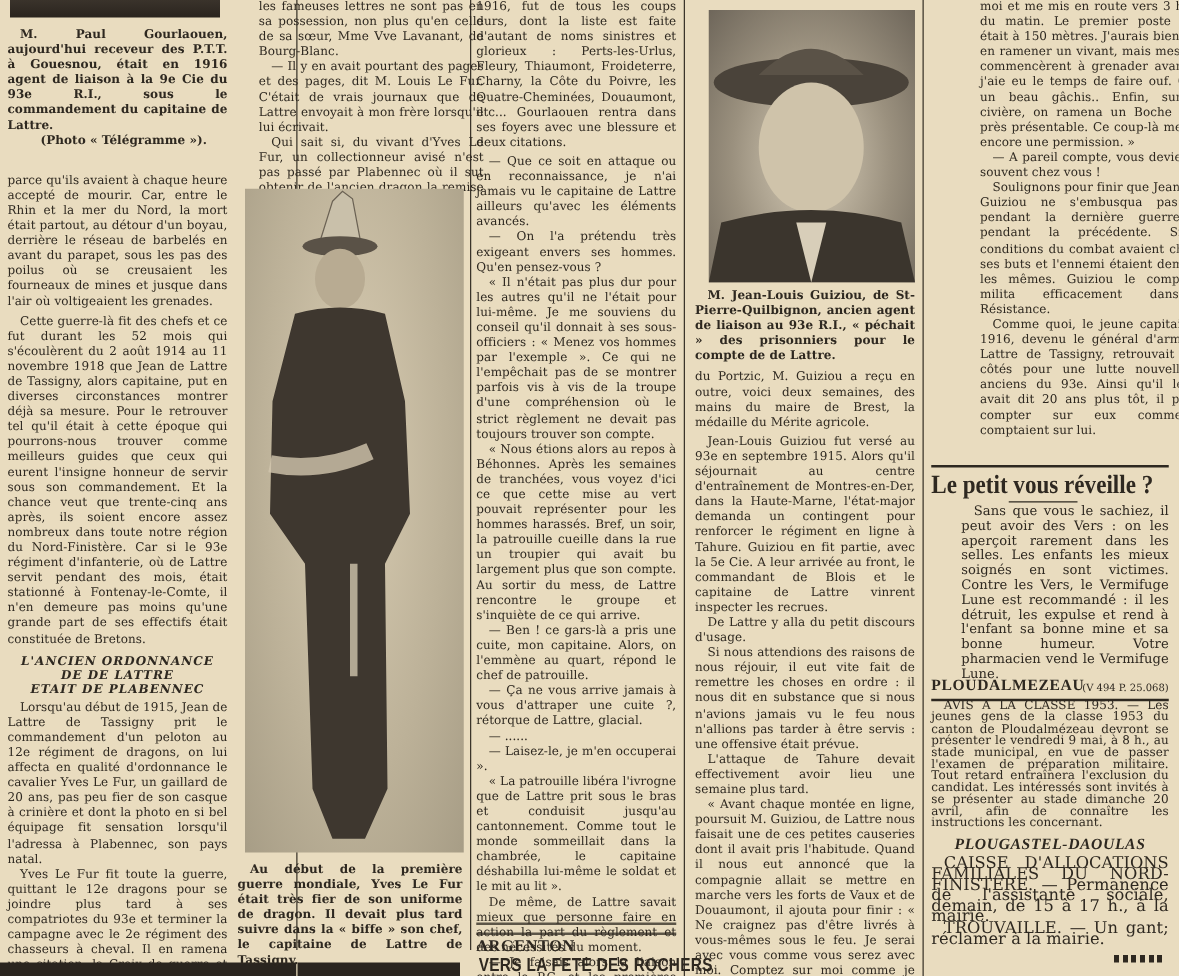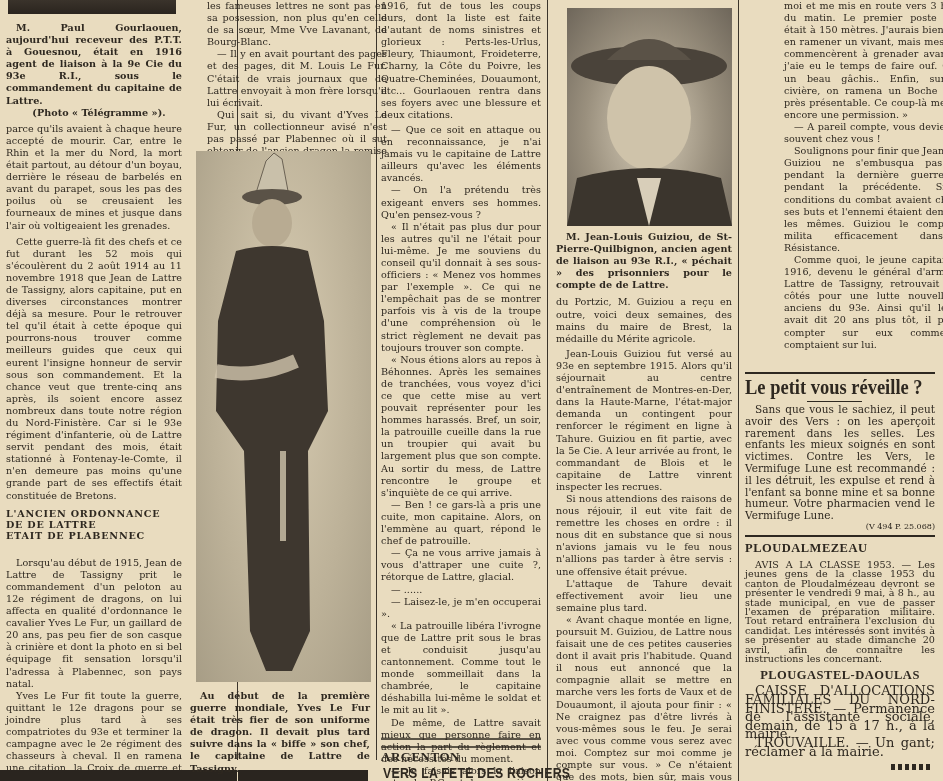--- a/index.html
+++ b/index.html
@@ -5,23 +5,23 @@
   html,body{margin:0;padding:0;}
   body{width:943px;height:781px;overflow:hidden;background:#e9dcbf;position:relative;
        font-family:"DejaVu Serif","Liberation Serif",serif;color:#2e2820;}
   .col{position:absolute;top:0;font-size:9.6px;line-height:12.1px;text-align:justify;letter-spacing:0.05px;}
   .col p{margin:0;text-indent:10px;}
   .col p.noind{text-indent:0;}
   .vrule{position:absolute;top:0;width:1px;background:#3b342a;}
   .photo{position:absolute;overflow:hidden;}
   .caption{font-weight:bold;}
   .caption .credit{display:block;text-align:center;font-weight:bold;}
-  .subhead{font-weight:bold;margin:6px 0 16px;line-height:11px;letter-spacing:0.8px;}
+  .subhead{font-style:italic;font-weight:bold;text-align:center;margin:6px 0 4px;line-height:11px;letter-spacing:0.8px;}
   .town{font-family:"Liberation Serif",serif;font-weight:bold;text-align:left;font-size:13px;letter-spacing:0.5px;}
-  .town.center{text-align:center;}
+  .town.center{text-align:center;font-style:italic;}
   .headline{font-family:"Liberation Sans",sans-serif;font-weight:bold;font-size:15px;letter-spacing:0.3px;transform:scaleX(0.82);transform-origin:left;white-space:nowrap;}
   .adtitle{font-family:"Liberation Serif",serif;font-weight:bold;font-size:21px;line-height:26px;transform:scaleX(0.88);transform-origin:left;white-space:nowrap;}
   .hrule{height:2px;background:#2e2820;}
   .dblrule{height:6px;border-top:2px solid #2e2820;border-bottom:2px solid #2e2820;opacity:0.75;}
   .ref{text-align:right;font-size:8px;}
   .bottombar{position:absolute;background:#2a251f;}
 </style>
 </head>
 <body>
 
@@ -29,21 +29,21 @@
 <div class="vrule" style="left:376px;height:760px;"></div>
 <div class="vrule" style="left:547px;height:781px;"></div>
 <div class="vrule" style="left:738px;height:781px;"></div>
 
 <div class="photo" style="left:8px;top:0;width:168px;height:14px;background:linear-gradient(#3a332b,#2a241e);"></div>
 <div class="col" style="left:6px;top:22px;width:176px;">
   <p class="caption noind" style="text-indent:10px;">
     <span>M. Paul Gourlaouen, aujourd'hui receveur des P.T.T. à Gouesnou, était en 1916 agent de liaison à la 9e Cie du 93e R.I., sous le commandement du capitaine de Lattre.</span>
     <span class="credit">(Photo « Télégramme »).</span>
   </p>
-  <p class="noind" style="margin-top:4px;">parce qu'ils avaient à chaque heure accepté de mourir. Car, entre le Rhin et la mer du Nord, la mort était partout, au détour d'un boyau, derrière le réseau de barbelés en avant du parapet, sous les pas des poilus où se creusaient les fourneaux de mines et jusque dans l'air où voltigeaient les grenades.</p>
+  <p class="noind" style="margin-top:20px;">parce qu'ils avaient à chaque heure accepté de mourir. Car, entre le Rhin et la mer du Nord, la mort était partout, au détour d'un boyau, derrière le réseau de barbelés en avant du parapet, sous les pas des poilus où se creusaient les fourneaux de mines et jusque dans l'air où voltigeaient les grenades.</p>
   <p style="margin-top:4px;">Cette guerre-là fit des chefs et ce fut durant les 52 mois qui s'écoulèrent du 2 août 1914 au 11 novembre 1918 que Jean de Lattre de Tassigny, alors capitaine, put en diverses circonstances montrer déjà sa mesure. Pour le retrouver tel qu'il était à cette époque qui pourrons-nous trouver comme meilleurs guides que ceux qui eurent l'insigne honneur de servir sous son commandement. Et la chance veut que trente-cinq ans après, ils soient encore assez nombreux dans toute notre région du Nord-Finistère. Car si le 93e régiment d'infanterie, où de Lattre servit pendant des mois, était stationné à Fontenay-le-Comte, il n'en demeure pas moins qu'une grande part de ses effectifs était constituée de Bretons.</p>
   <div class="subhead">
     <div>L'ANCIEN ORDONNANCE</div>
     <div>DE DE LATTRE</div>
     <div>ETAIT DE PLABENNEC</div>
   </div>
   <p>Lorsqu'au début de 1915, Jean de Lattre de Tassigny prit le commandement d'un peloton au 12e régiment de dragons, on lui affecta en qualité d'ordonnance le cavalier Yves Le Fur, un gaillard de 20 ans, pas peu fier de son casque à crinière et dont la photo en si bel équipage fit sensation lorsqu'il l'adressa à Plabennec, son pays natal.</p>
   <p>Yves Le Fur fit toute la guerre, quittant le 12e dragons pour se joindre plus tard à ses compatriotes du 93e et terminer la campagne avec le 2e régiment des chasseurs à cheval. Il en ramena une citation, la Croix de guerre et une foule de souvenirs que nous eussions eu grande joie à entendre de sa bouche si le pauvre Le Fur n'était mort voici deux ans, très probablement des suites lointaines d'une chute de cheval faite aux armées.</p>
 
 </div>
@@ -94,38 +94,39 @@
     <path d="M40 52 Q82 10 124 52 Z" fill="#5a5247"></path>
     <ellipse cx="82" cy="110" rx="42" ry="52" fill="#cfc3aa"></ellipse>
     <path d="M0 218 L10 170 Q82 150 154 170 L165 218 Z" fill="#3b352d"></path>
     <path d="M70 170 L82 218 L94 170 Z" fill="#d8ceb9"></path>
   </svg>
 </div>
 <div class="col" style="left:556px;top:231px;width:176px;">
   <p class="caption">M. Jean-Louis Guiziou, de St-Pierre-Quilbignon, ancien agent de liaison au 93e R.I., « péchait » des prisonniers pour le compte de de Lattre.</p>
   <p class="noind" style="margin-top:5px;">du Portzic, M. Guiziou a reçu en outre, voici deux semaines, des mains du maire de Brest, la médaille du Mérite agricole.</p>
   <p style="margin-top:3px;">Jean-Louis Guiziou fut versé au 93e en septembre 1915. Alors qu'il séjournait au centre d'entraînement de Montres-en-Der, dans la Haute-Marne, l'état-major demanda un contingent pour renforcer le régiment en ligne à Tahure. Guiziou en fit partie, avec la 5e Cie. A leur arrivée au front, le commandant de Blois et le capitaine de Lattre vinrent inspecter les recrues.</p>
+  <p>De Lattre y alla du petit discours d'usage.</p>
   <p>Si nous attendions des raisons de nous réjouir, il eut vite fait de remettre les choses en ordre : il nous dit en substance que si nous n'avions jamais vu le feu nous n'allions pas tarder à être servis : une offensive était prévue.</p>
   <p>L'attaque de Tahure devait effectivement avoir lieu une semaine plus tard.</p>
   <p>« Avant chaque montée en ligne, poursuit M. Guiziou, de Lattre nous faisait une de ces petites causeries dont il avait pris l'habitude. Quand il nous eut annoncé que la compagnie allait se mettre en marche vers les forts de Vaux et de Douaumont, il ajouta pour finir : « Ne craignez pas d'être livrés à vous-mêmes sous le feu. Je serai avec vous comme vous serez avec moi. Comptez sur moi comme je compte sur vous. » Ce n'étaient que des mots, bien sûr, mais vous pouvez me croire, ils nous donnaient bien du courage ».</p>
 
 </div>
 
 <div class="col" style="left:784px;top:0;width:190px;">
   <p class="noind">moi et me mis en route vers 3 heures du matin. Le premier poste boche était à 150 mètres. J'aurais bien voulu en ramener un vivant, mais mes types commencèrent à grenader avant que j'aie eu le temps de faire ouf. Ce fut un beau gâchis.. Enfin, sur une civière, on ramena un Boche à peu près présentable. Ce coup-là me valut encore une permission. »</p>
   <p>— A pareil compte, vous deviez être souvent chez vous !</p>
   <p>Soulignons pour finir que Jean-Louis Guiziou ne s'embusqua pas plus pendant la dernière guerre que pendant la précédente. Si les conditions du combat avaient changé, ses buts et l'ennemi étaient demeurés les mêmes. Guiziou le comprit et milita efficacement dans la Résistance.</p>
   <p>Comme quoi, le jeune capitaine de 1916, devenu le général d'armée de Lattre de Tassigny, retrouvait à ses côtés pour une lutte nouvelle ses anciens du 93e. Ainsi qu'il le leur avait dit 20 ans plus tôt, il pouvait compter sur eux comme ils comptaient sur lui.</p>
 </div>
 
 <div style="position:absolute;left:745px;top:372px;width:190px;">
   <div class="hrule"></div>
   <div class="adtitle">Le petit vous réveille ?</div>
   <div style="width:55px;height:1px;background:#2e2820;margin:1px 0 2px 62px;"></div>
-  <div class="col" style="position:static;font-size:10.5px;line-height:11.8px;">
+  <div class="col" style="position:static;font-size:10.5px;line-height:11.8px;margin-left:24px;">
     <p>Sans que vous le sachiez, il peut avoir des Vers : on les aperçoit rarement dans les selles. Les enfants les mieux soignés en sont victimes. Contre les Vers, le Vermifuge Lune est recommandé : il les détruit, les expulse et rend à l'enfant sa bonne mine et sa bonne humeur. Votre pharmacien vend le Vermifuge Lune.</p>
   </div>
   <div class="ref">(V 494 P. 25.068)</div>
   <div class="hrule" style="margin-top:4px;"></div>
 </div>
 
 <div style="position:absolute;left:745px;top:541px;width:190px;">
   <div class="town" style="font-size:12.5px;">PLOUDALMEZEAU</div>
   <div class="col" style="position:static;font-size:9.6px;line-height:9.4px;margin-top:4px;">
     <p>AVIS A LA CLASSE 1953. — Les jeunes gens de la classe 1953 du canton de Ploudalmézeau devront se présenter le vendredi 9 mai, à 8 h., au stade municipal, en vue de passer l'examen de préparation militaire. Tout retard entraînera l'exclusion du candidat. Les intéressés sont invités à se présenter au stade dimanche 20 avril, afin de connaître les instructions les concernant.</p>

